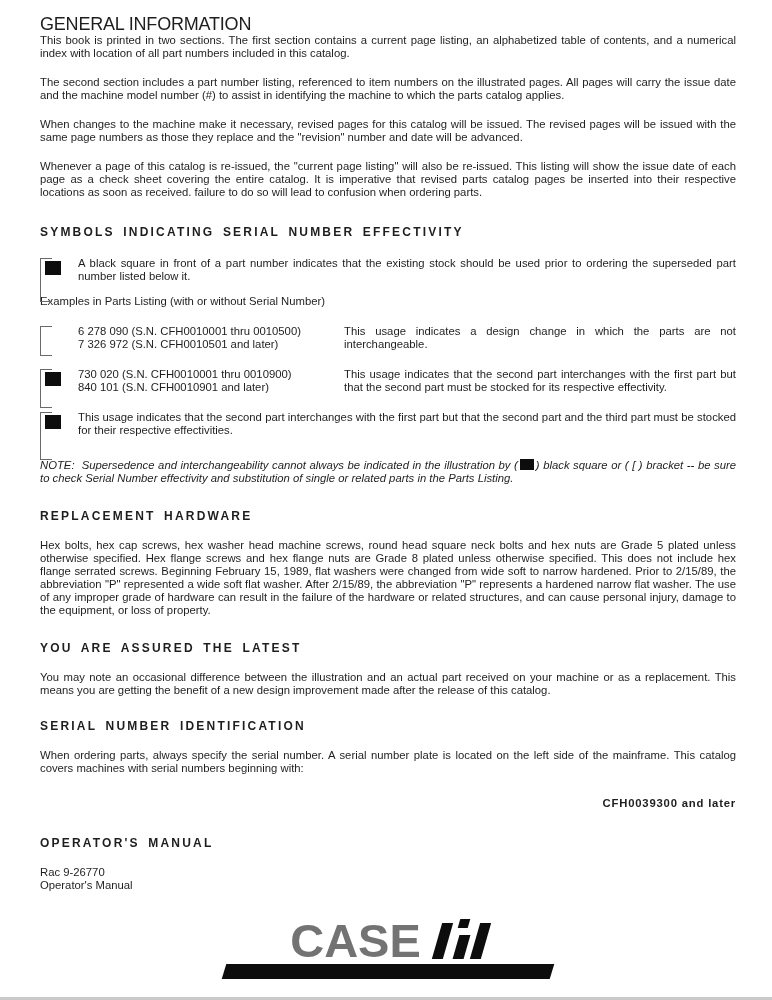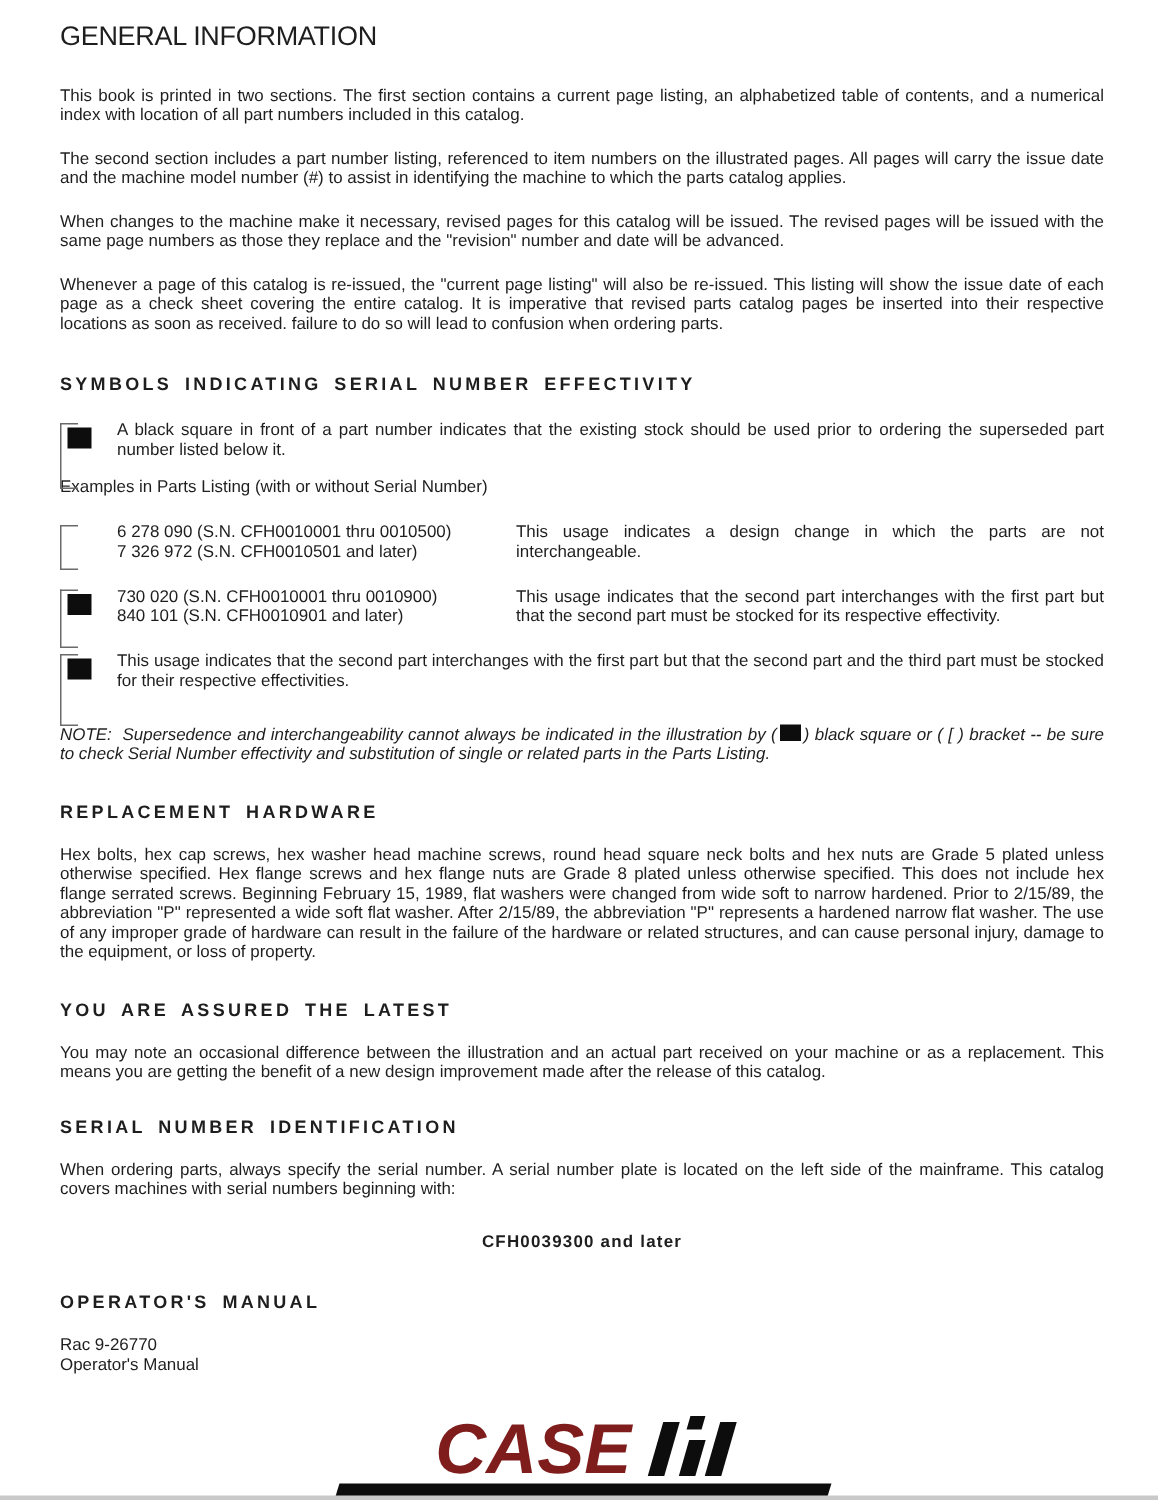--- a/index.html
+++ b/index.html
@@ -26,21 +26,21 @@
   }
   .h2 {
     font-size: 12px;
     line-height: 14px;
     font-weight: bold;
     letter-spacing: 2.2px;
     word-spacing: 3px;
     margin: 0;
   }
   .para { margin: 0; text-align: justify; }
-  .mt-lg { margin-top: 24px; }
+  .mt-lg { }
   .mt-md { margin-top: 16px; }
   .mt-sm { margin-top: 12px; }
 
   
   .sym-row { display: flex; margin-top: 18px; }
   .sym-col { width: 38px; flex: none; position: relative; }
   .bracket {
     position: absolute;
     left: 0; top: 1px;
     width: 11px;
@@ -69,44 +69,43 @@
   .inline-square {
     display: inline-block;
     width: 14px; height: 11px;
     background: #0d0d0d;
     vertical-align: -1px;
     margin: 0 2px;
   }
 
   .serial-center {
     margin-top: 22px;
-    text-align: center;
+    text-align: right;
     font-weight: bold;
     letter-spacing: 0.8px;
   }
   .rac-row { margin-top: 16px; display: flex; flex-direction: column; }
   .rac-num { width: 100px; flex: none; }
 
   
   .logo { margin: 24px auto 0; width: 360px; }
   .logo-row {
     display: flex;
     align-items: flex-end;
     justify-content: center;
     gap: 16px;
     height: 44px;
   }
   .logo-case {
     font-family: "Liberation Sans", sans-serif;
-    font-style: italic;
     font-weight: bold;
     font-size: 47px;
     line-height: 38px;
     letter-spacing: 0px;
-    color: #7f1d1d;
+    color: #737373;
   }
   .ih-mark { display: flex; gap: 8px; align-items: flex-end; height: 40px; padding-bottom: 1px; }
   .ih-stroke { width: 11px; height: 36px; background: #0d0d0d; transform: skewX(-16deg); }
   .ih-mid { width: 11px; height: 40px; position: relative; }
   .ih-mid .bar { position: absolute; bottom: 0; left: 0; width: 11px; height: 24px; background: #0d0d0d; transform: skewX(-16deg); }
   .ih-mid .dot { position: absolute; top: 0; left: 3px; width: 10px; height: 9px; background: #0d0d0d; transform: skewX(-16deg); }
   .logo-bar {
     margin: 4px auto 0;
     width: 328px;
     height: 15px;

